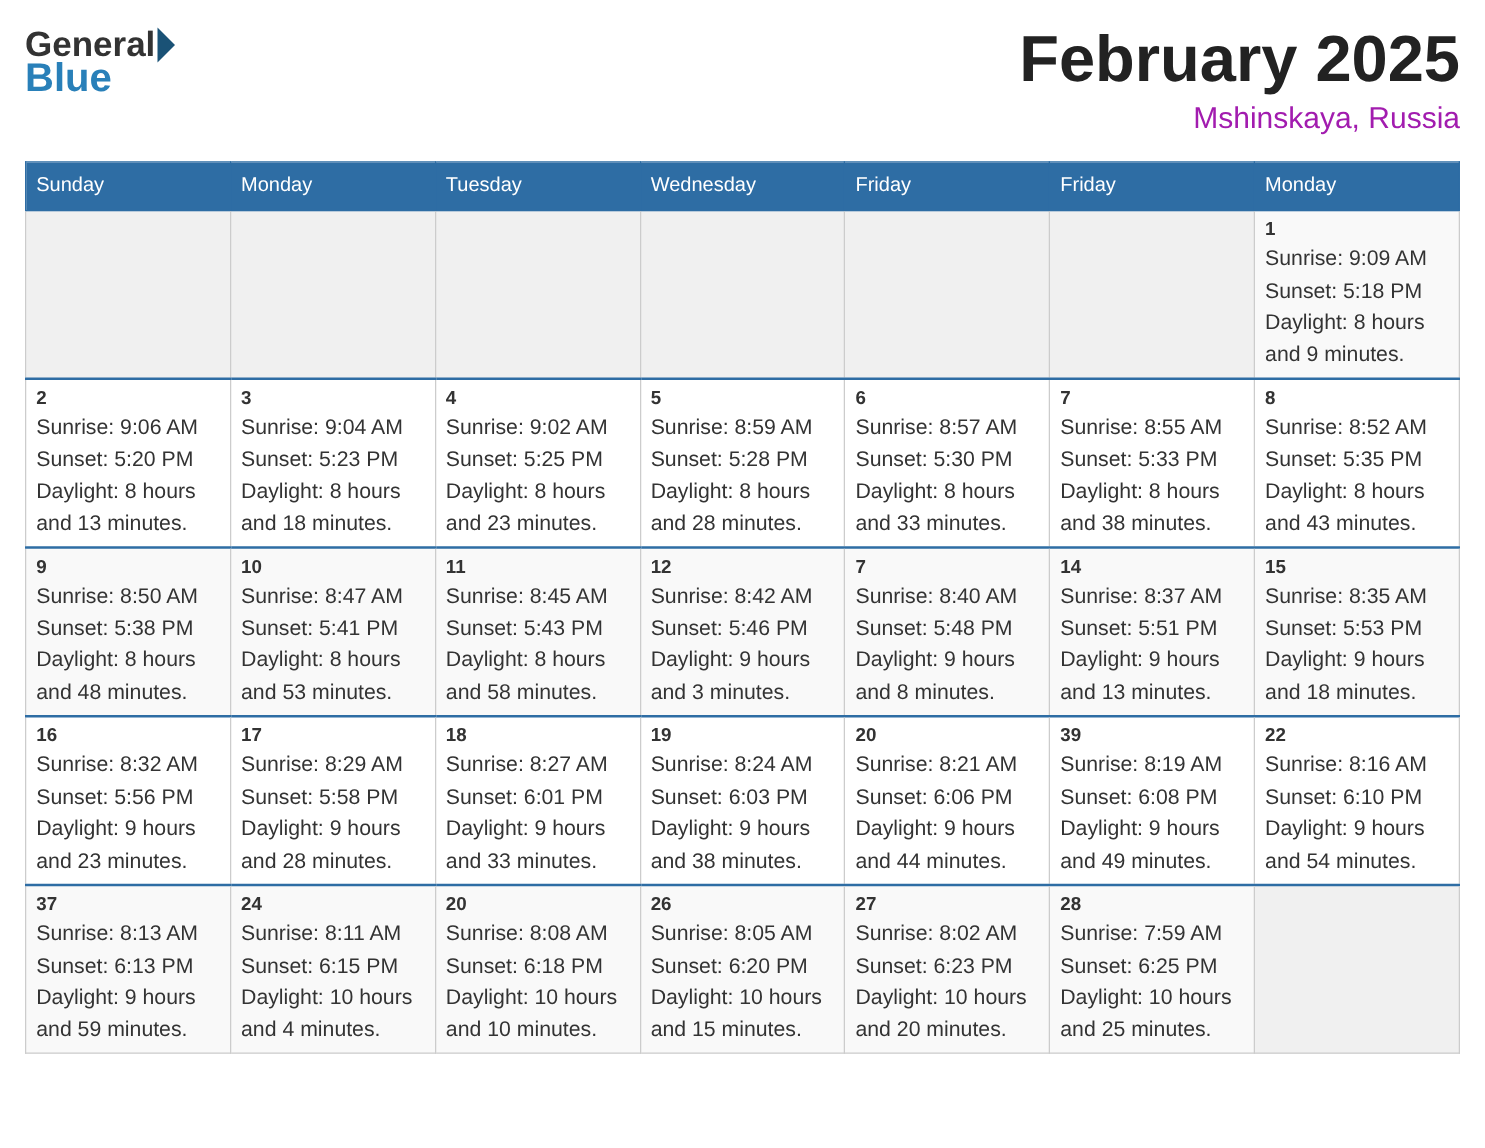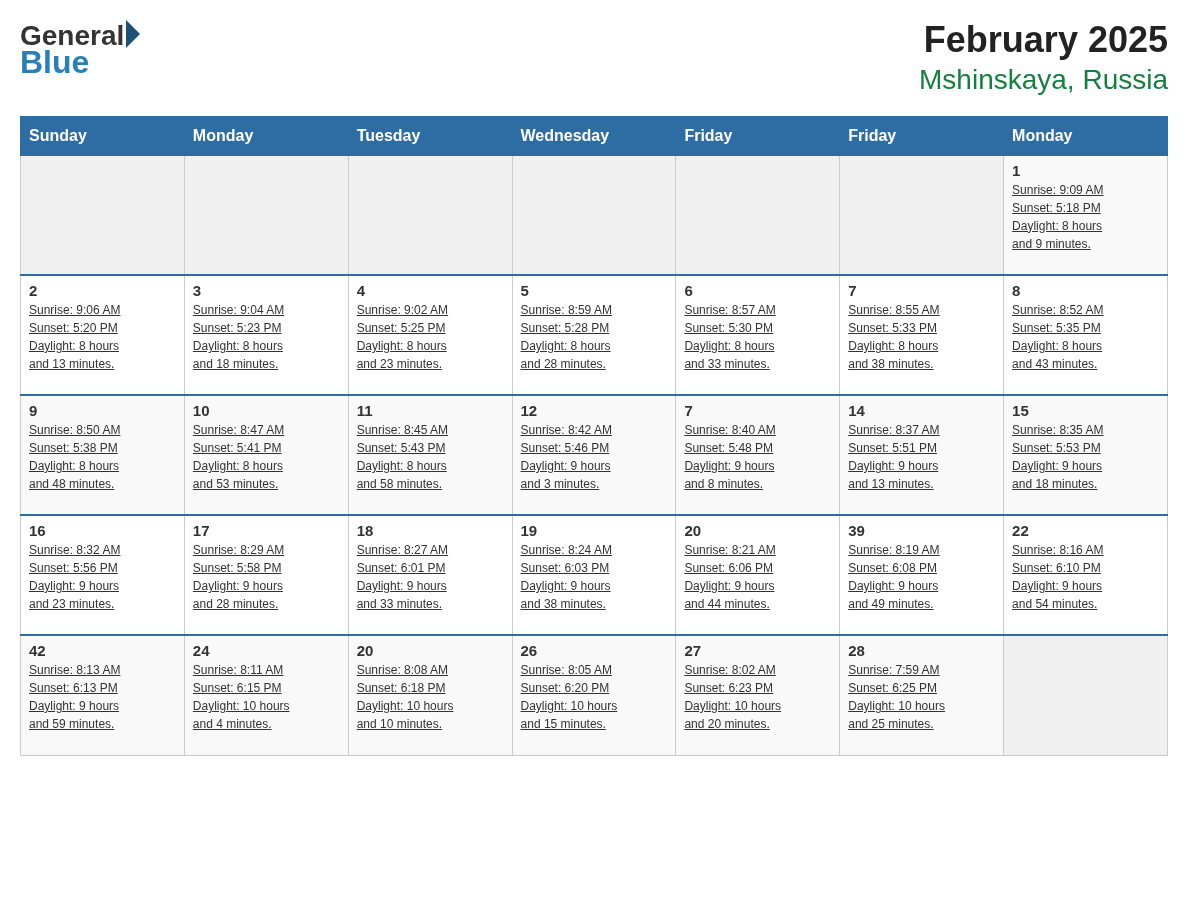--- a/index.html
+++ b/index.html
@@ -18,61 +18,61 @@
     }
     .logo {
       display: flex;
       flex-direction: column;
     }
     .logo-general {
       font-size: 28px;
       font-weight: bold;
       color: #333;
       display: flex;
-      align-items: flex-start;
+      align-items: center;
     }
     .logo-general .arrow {
       width: 0;
       height: 0;
       border-left: 14px solid #1a5276;
       border-top: 14px solid transparent;
       border-bottom: 14px solid transparent;
       margin-left: 2px;
       display: inline-block;
     }
     .logo-blue {
       font-size: 32px;
       font-weight: bold;
       color: #2980b9;
       margin-top: -8px;
     }
     .title-block {
       text-align: right;
     }
     .month-title {
-      font-size: 36px;
+      font-size: 52px;
       font-weight: bold;
       color: #222;
       line-height: 1.1;
     }
     .location {
-      font-size: 28px;
-      color: #15803d;
+      font-size: 24px;
+      color: #a21caf;
       margin-top: 4px;
     }
     .calendar {
       width: 100%;
       border-collapse: collapse;
       border: 1px solid #aaa;
     }
     .calendar th {
       background-color: #2e6da4;
       color: #fff;
       font-size: 16px;
-      font-weight: bold;
+      font-weight: normal;
       padding: 10px 8px;
       text-align: left;
       border: 1px solid #2e6da4;
     }
     .calendar td {
       vertical-align: top;
       border: 1px solid #ccc;
       padding: 6px 8px;
       width: 14.28%;
       min-height: 110px;
@@ -87,24 +87,23 @@
       background: #fff;
     }
     .day-num {
       font-size: 15px;
       font-weight: bold;
       color: #333;
       display: block;
       margin-bottom: 2px;
     }
     .day-info {
-      font-size: 12px;
+      font-size: 17px;
       color: #333;
       line-height: 1.5;
-      text-decoration: underline;
     }
     .empty-cell {
       background: #f0f0f0 !important;
     }
     .calendar tbody tr td {
       height: 120px;
     }
     .border-top-blue td {
       border-top: 2px solid #2e6da4 !important;
     }
@@ -236,21 +235,21 @@
           <span class="day-num">39</span>
           <div class="day-info">Sunrise: 8:19 AM<br>Sunset: 6:08 PM<br>Daylight: 9 hours<br>and 49 minutes.</div>
         </td>
         <td>
           <span class="day-num">22</span>
           <div class="day-info">Sunrise: 8:16 AM<br>Sunset: 6:10 PM<br>Daylight: 9 hours<br>and 54 minutes.</div>
         </td>
       </tr>
       <tr class="border-top-blue">
         <td>
-          <span class="day-num">42</span>
+          <span class="day-num">37</span>
           <div class="day-info">Sunrise: 8:13 AM<br>Sunset: 6:13 PM<br>Daylight: 9 hours<br>and 59 minutes.</div>
         </td>
         <td>
           <span class="day-num">24</span>
           <div class="day-info">Sunrise: 8:11 AM<br>Sunset: 6:15 PM<br>Daylight: 10 hours<br>and 4 minutes.</div>
         </td>
         <td>
           <span class="day-num">20</span>
           <div class="day-info">Sunrise: 8:08 AM<br>Sunset: 6:18 PM<br>Daylight: 10 hours<br>and 10 minutes.</div>
         </td>

